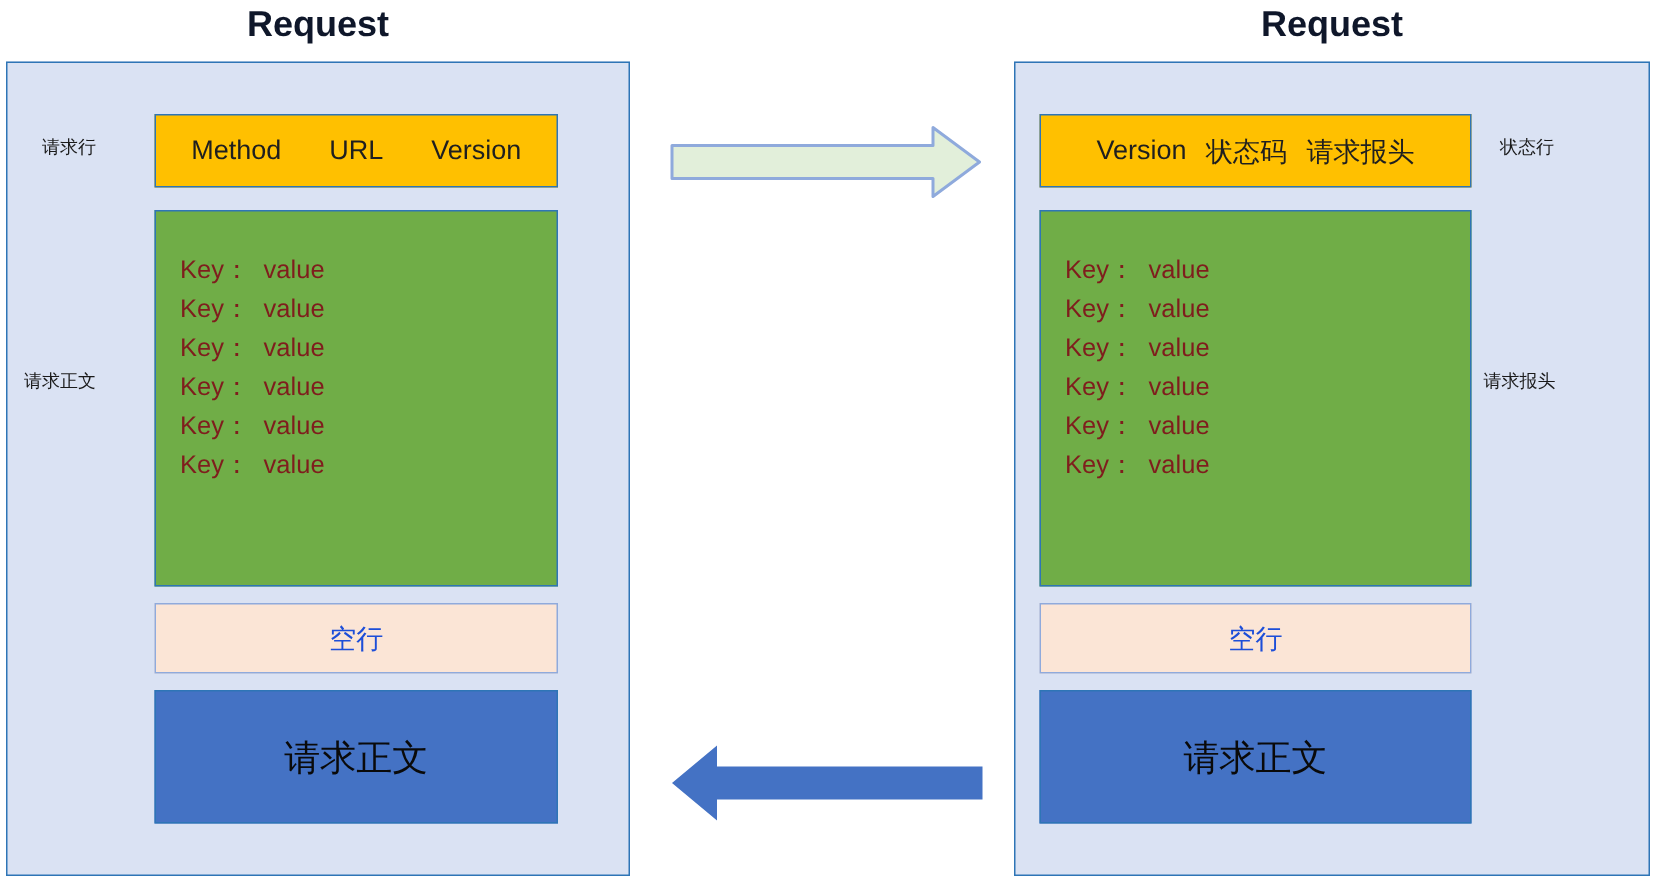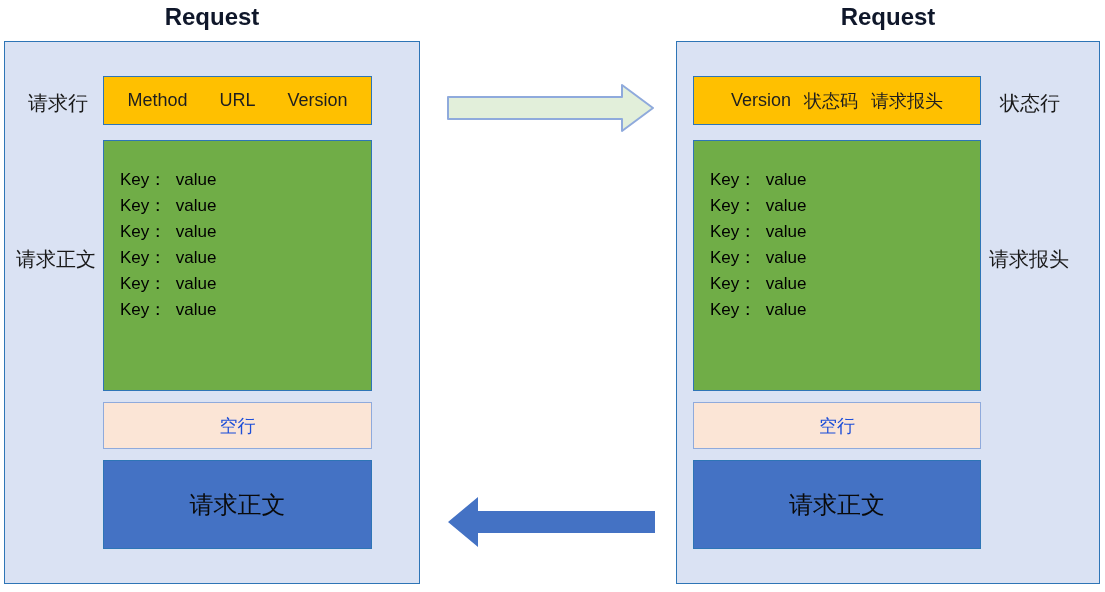--- a/index.html
+++ b/index.html
@@ -28,21 +28,21 @@
   .orange{
     background:var(--orange);border:1.5px solid var(--box-border);
     display:flex;align-items:center;justify-content:center;
     font-size:18px;color:#1f1f1f;
   }
   .left-panel .orange{left:98px;top:34px;width:269px;height:49px;gap:32px;}
   .right-panel .orange{left:16px;top:34px;width:288px;height:49px;gap:13px;}
 
   .green{
     background:var(--green);border:1.5px solid var(--box-border);
-    padding:26px 0 0 16px;font-size:17px;color:#000000;
+    padding:26px 0 0 16px;font-size:17px;color:#7f1d1d;
   }
   .left-panel .green{left:98px;top:98px;width:269px;height:251px;}
   .right-panel .green{left:16px;top:98px;width:288px;height:251px;}
   .hdr-row{white-space:pre;line-height:26px;}
 
   .peach{
     background:var(--peach);border:1.5px solid var(--peach-border);
     display:flex;align-items:center;justify-content:center;
     font-size:18px;color:#1d4ed8;
   }
@@ -51,21 +51,21 @@
 
   .bodybox{
     background:var(--blue);border:1px solid var(--box-border);
     display:flex;align-items:center;justify-content:center;
     font-size:24px;color:#0a0a0a;
   }
   .left-panel .bodybox{left:98px;top:418px;width:269px;height:89px;}
   .right-panel .bodybox{left:16px;top:418px;width:288px;height:89px;}
 
   .side-label{
-    position:absolute;font-size:20px;color:#1a1a1a;white-space:nowrap;
+    position:absolute;font-size:12px;color:#1a1a1a;white-space:nowrap;
   }
   .left-panel .line-label{left:23px;top:48px;}
   .left-panel .headers-label{left:11px;top:204px;}
   .right-panel .line-label{left:323px;top:48px;}
   .right-panel .headers-label{left:312px;top:204px;}
 
   .arrow-svg{position:absolute;}
   #arrow-top{left:440px;top:80px;}
   #arrow-bottom{left:440px;top:490px;}
 </style>

